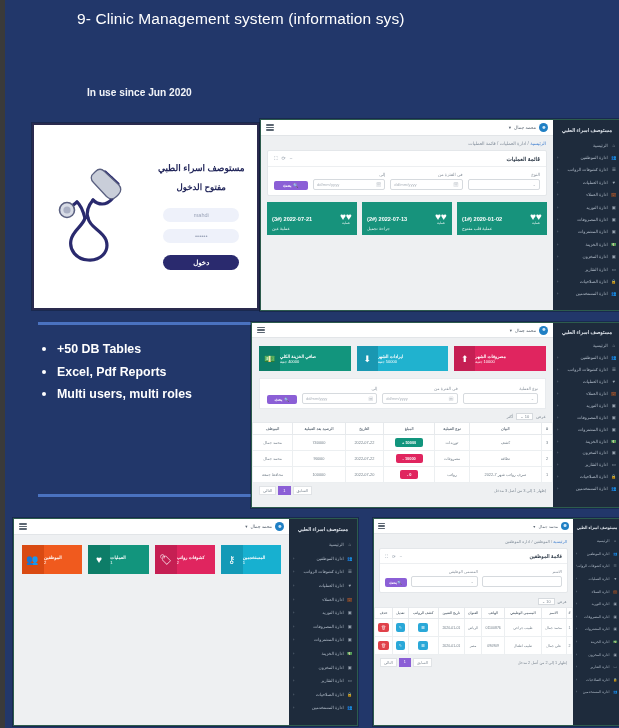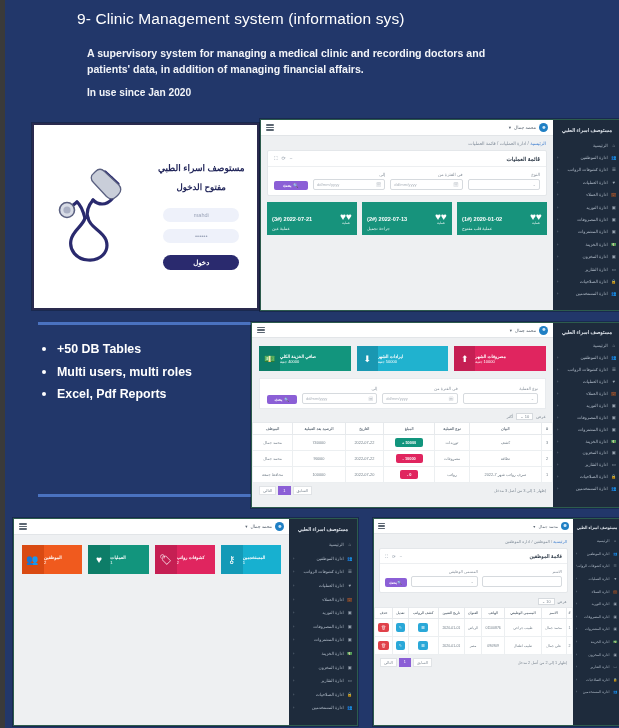--- a/index.html
+++ b/index.html
@@ -144,30 +144,29 @@
             display:flex;align-items:center;justify-content:center;}
   .lg-btn{background:#2a2a6e;color:#fff;border-radius:11px;font-weight:bold;
           display:flex;align-items:center;justify-content:center;}
 </style>
 </head>
 <body>
 
 <div class="slide">
 
   <div class="title">9- Clinic Management system (information sys)</div>
-  <div class="desc">A supervisory system for managing a medical clinic and recording doctors and patients' data, in addition of managing financial affairs.</div>
-  <div class="since">In use since Jan 2020</div>
+  <div class="since">In use since Jun 2020</div>
 
   <div class="divider top"></div>
   <div class="divider bottom"></div>
 
   <ul class="bullets">
     <li>+50 DB Tables</li>
+    <li>Excel, Pdf Reports</li>
     <li>Multi users, multi roles</li>
-    <li>Excel, Pdf Reports</li>
   </ul>
 
   <div class="shot" style="left:27px;top:123px;width:223px;height:183px;border:2px solid #2a2a4e;">
     <div class="login">
       <div class="login-left">
         <svg width="84" height="106" viewBox="0 0 84 106">
           <g fill="none" stroke="#2a2a6e" stroke-width="3.2" stroke-linecap="round">
             <path d="M57 8 L70 20"></path>
             <path d="M52 13 L65 25"></path>
             <path d="M63.5 14 C69 20 70 28 64 35 C58 42 50 41 45 36"></path>

